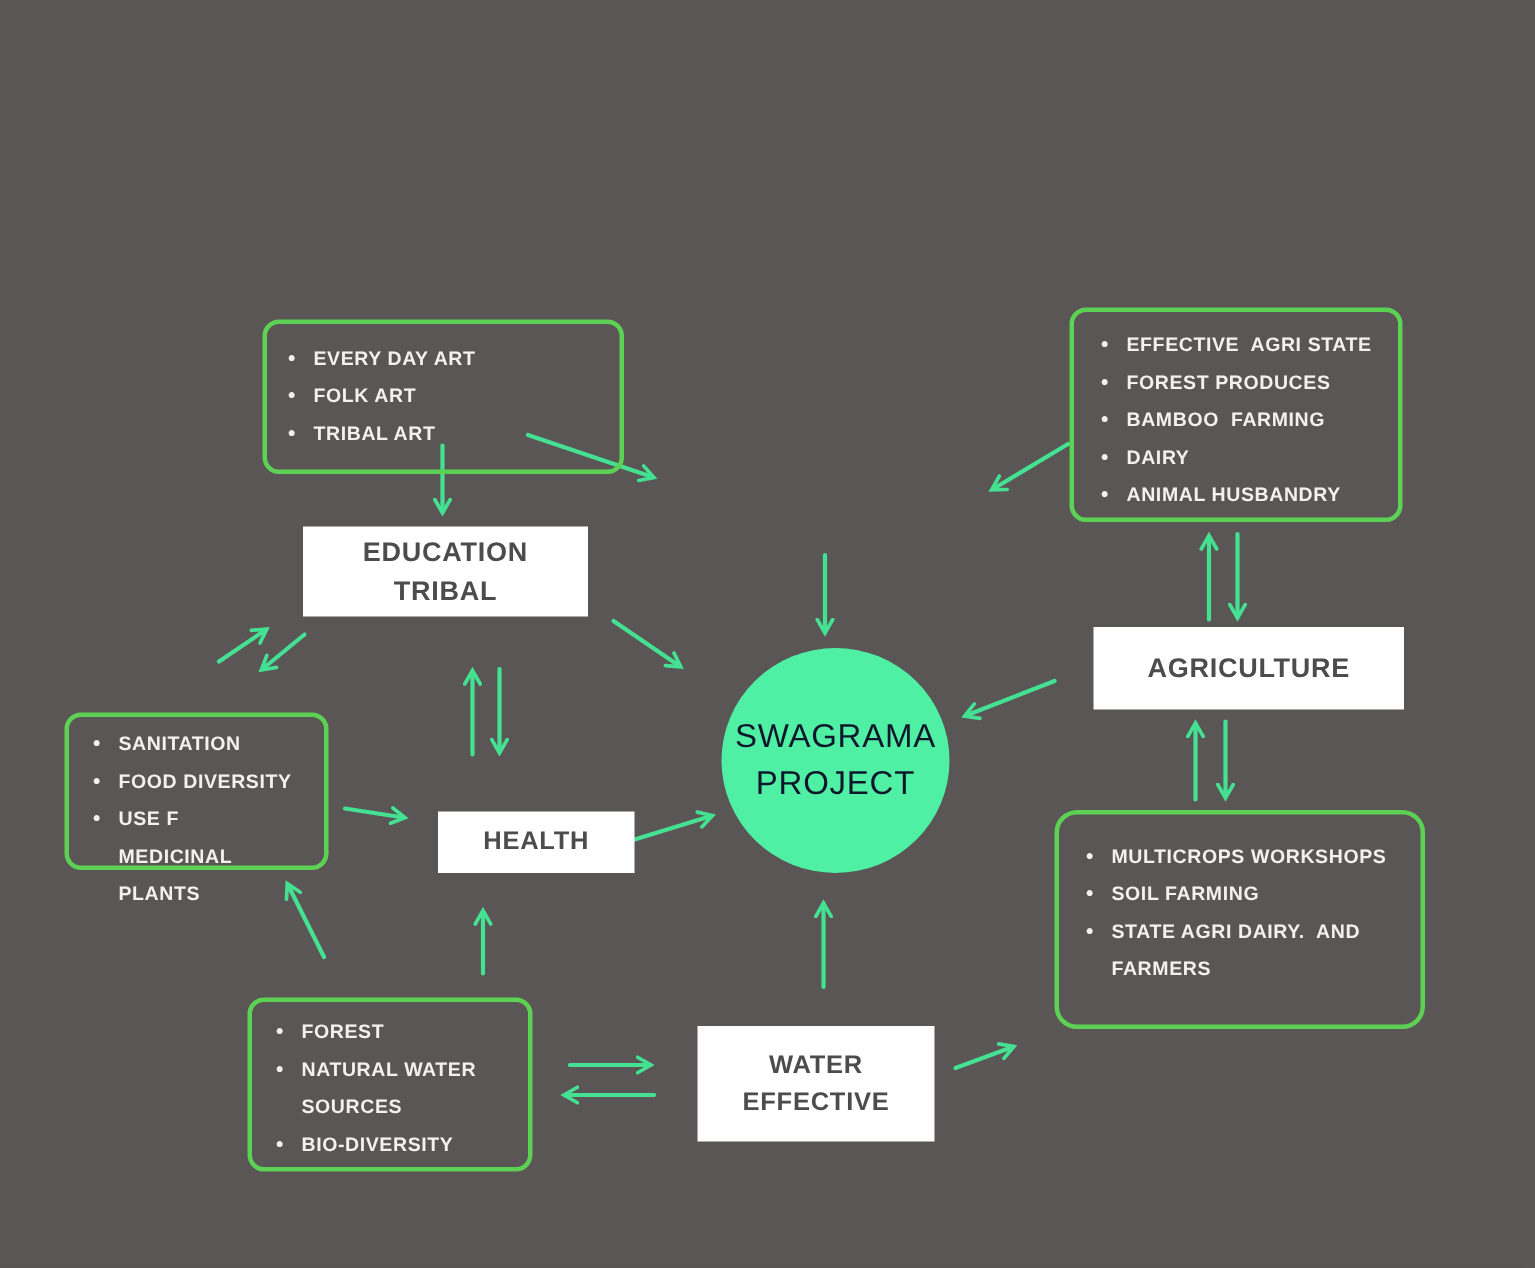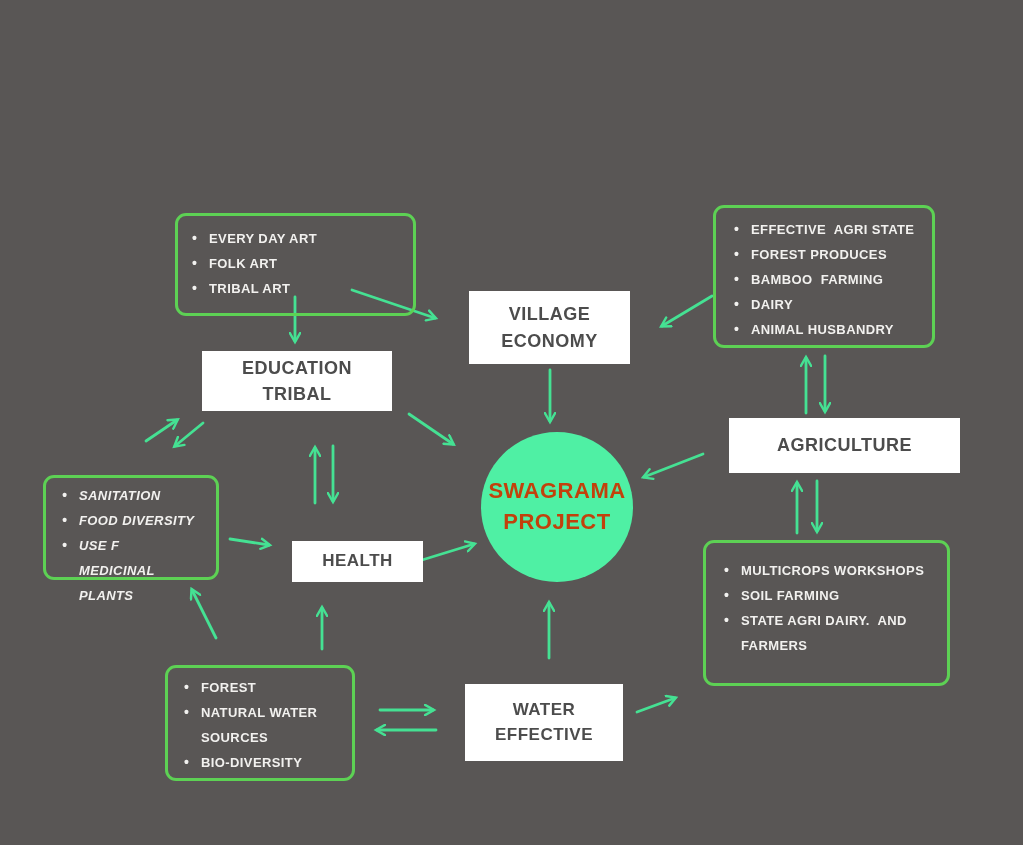--- a/index.html
+++ b/index.html
@@ -50,35 +50,35 @@
     white-space:pre-line;
     box-sizing:border-box;
     line-height:1.45;
   }
 
   .center-circle{
     position:absolute;left:481px;top:432px;width:152px;height:150px;
     background:#4ff0a4;border-radius:50%;
     display:flex;align-items:center;justify-content:center;
     text-align:center;
-    color:#c2410c;font-weight:bold;font-size:22px;letter-spacing:.5px;
+    color:#0f172a;font-weight:normal;font-size:22px;letter-spacing:.5px;
     white-space:pre-line;line-height:1.4;
   }
 
   
   .box-arts{left:175px;top:190px;width:241px;height:103px;padding:10px 6px 6px 12px;margin-top:23px;}
   .box-agri-market{left:713px;top:205px;width:222px;height:143px;padding:9px 2px 6px 16px;}
-  .box-sanitation{left:43px;top:475px;width:176px;height:105px;padding:5px 20px 4px 14px;font-style:italic;}
+  .box-sanitation{left:43px;top:475px;width:176px;height:105px;padding:5px 20px 4px 14px;}
   .box-forest{left:165px;top:665px;width:190px;height:116px;padding:7px 4px 16px 14px;}
-  .box-multicrops{left:703px;top:540px;width:247px;height:146px;padding:15px 4px 4px 16px;}
+  .box-multicrops{left:703px;top:540px;width:247px;height:146px;padding:15px 4px 4px 16px;border-radius:15px;}
 
   
   .node-village{left:469px;top:291px;width:161px;height:73px;}
   .node-education{left:202px;top:351px;width:190px;height:60px;}
-  .node-agriculture{left:729px;top:418px;width:231px;height:55px;}
+  .node-agriculture{left:729px;top:418px;width:207px;height:55px;}
   .node-health{left:292px;top:541px;width:131px;height:41px;font-size:17px;}
   .node-water{left:465px;top:684px;width:158px;height:77px;font-size:17px;}
 </style>
 </head>
 <body>
 
 <div class="canvas">
 
 
   <svg class="arrows" viewBox="0 0 1023 845">
@@ -146,22 +146,20 @@
   </div>
 
   <div class="bullet-box box-multicrops">
     <ul>
       <li>MULTICROPS WORKSHOPS</li>
       <li>SOIL FARMING</li>
       <li>STATE AGRI DAIRY.  AND FARMERS</li>
     </ul>
   </div>
 
-  <div class="label-node node-village">VILLAGE
-ECONOMY</div>
   <div class="label-node node-education">EDUCATION
 TRIBAL</div>
   <div class="label-node node-agriculture">AGRICULTURE</div>
   <div class="label-node node-health">HEALTH</div>
   <div class="label-node node-water">WATER
 EFFECTIVE</div>
 
   <div class="center-circle">SWAGRAMA
 PROJECT</div>
 

